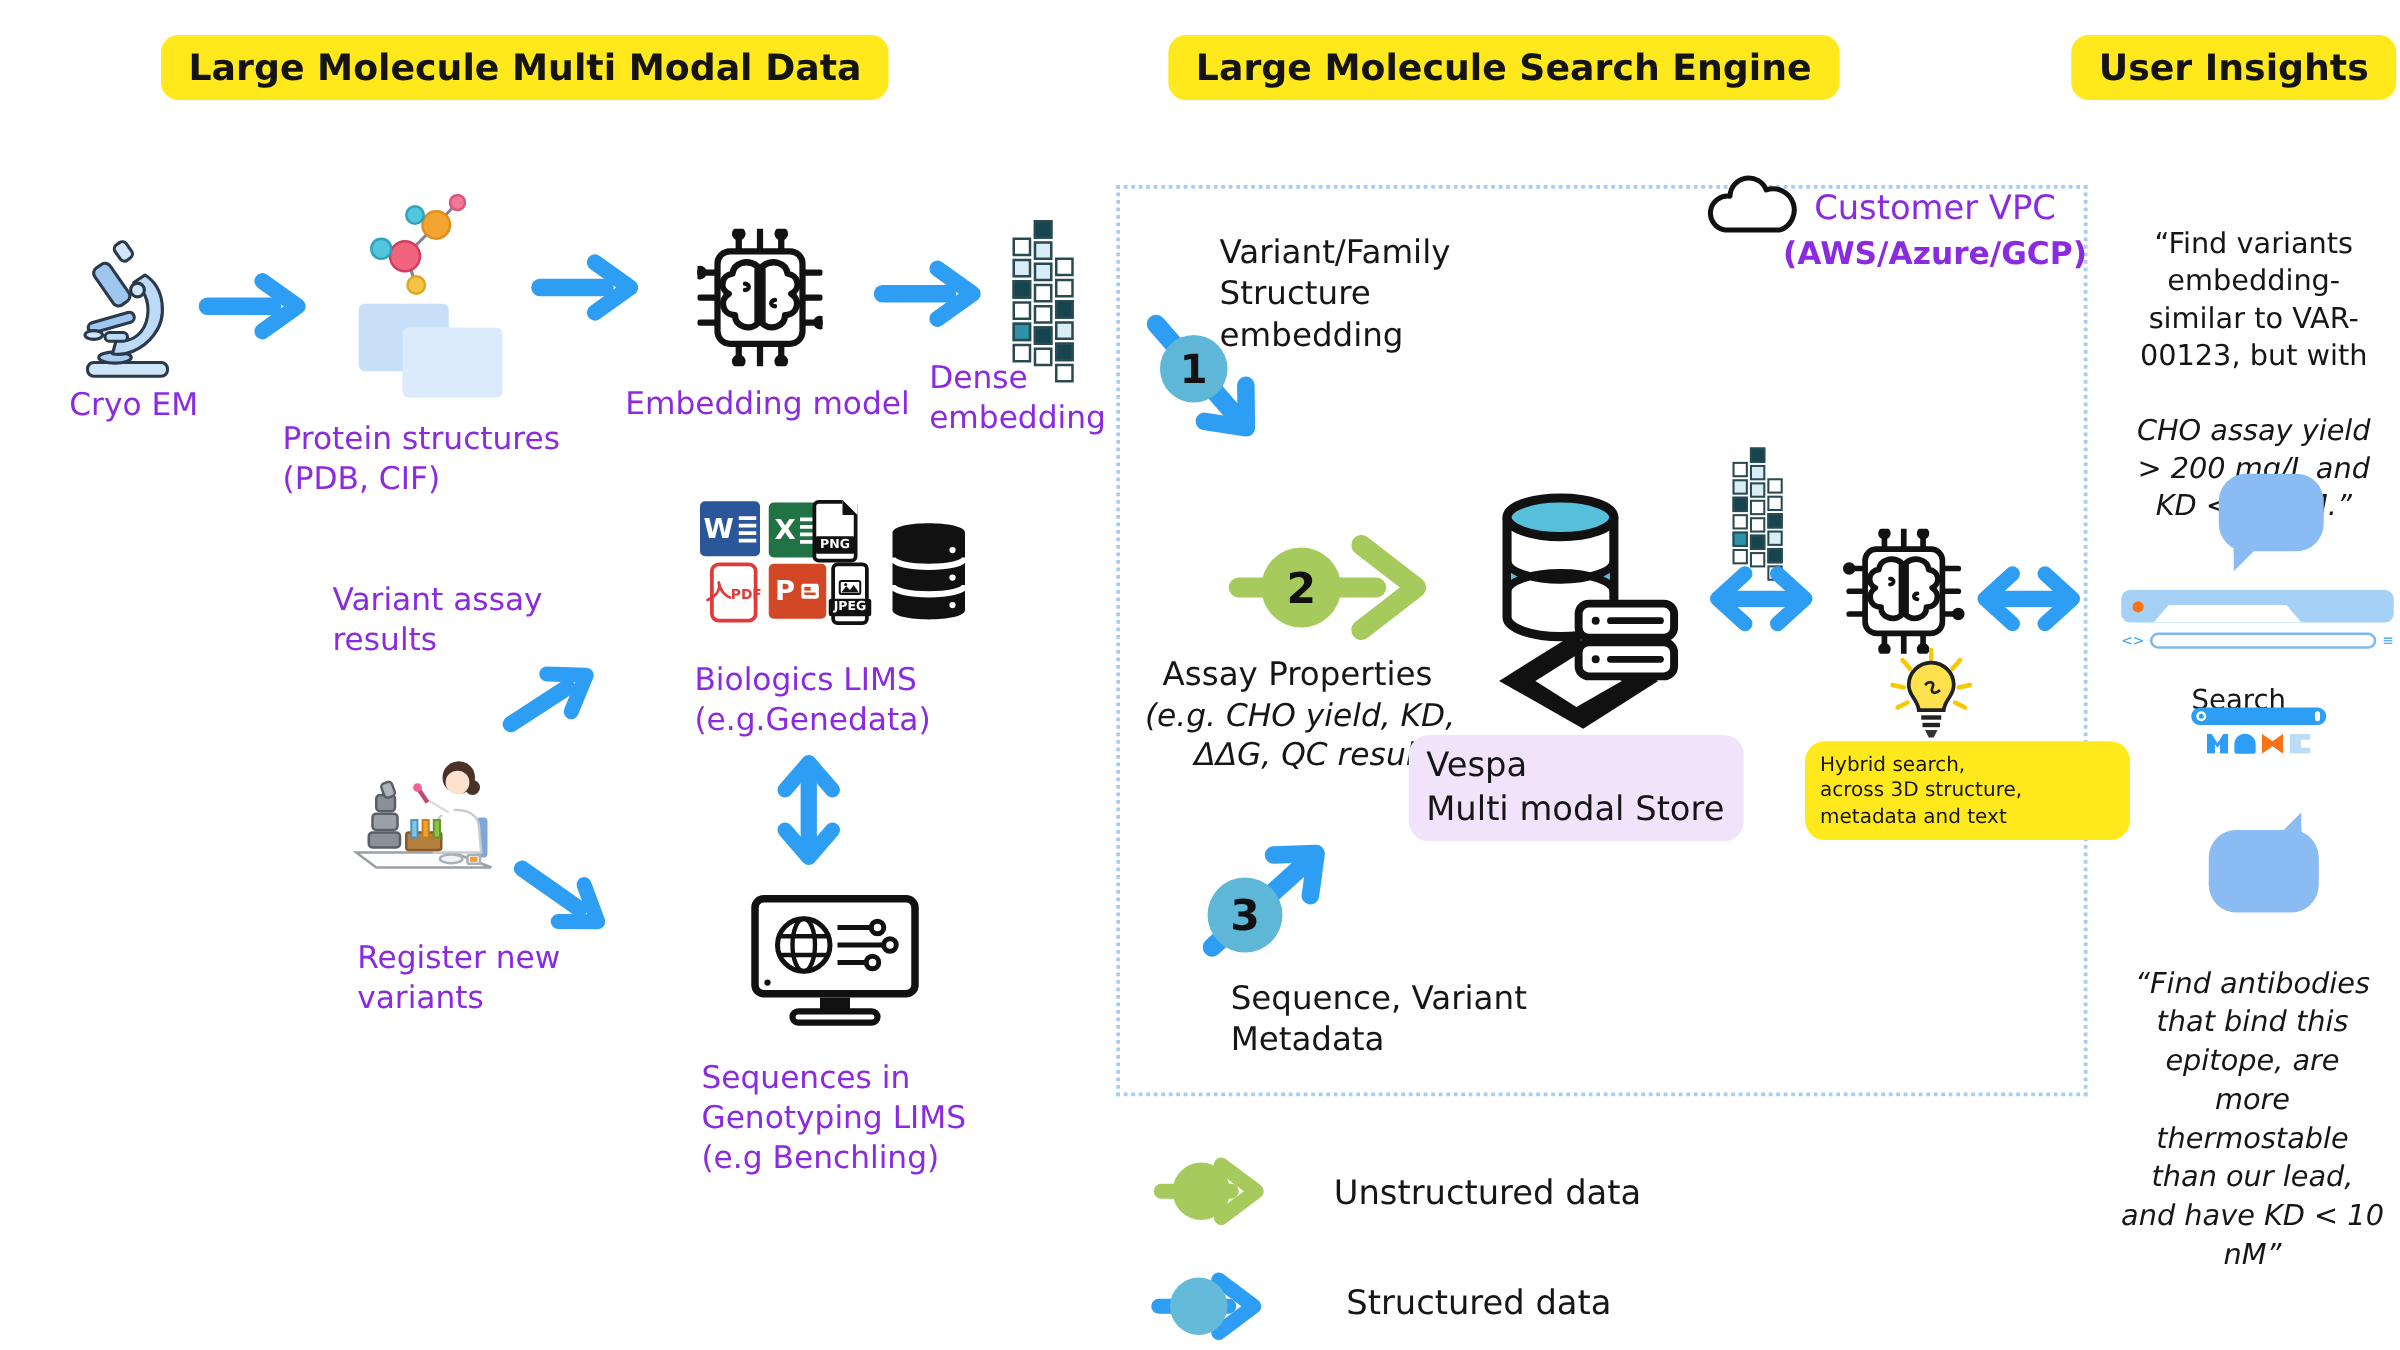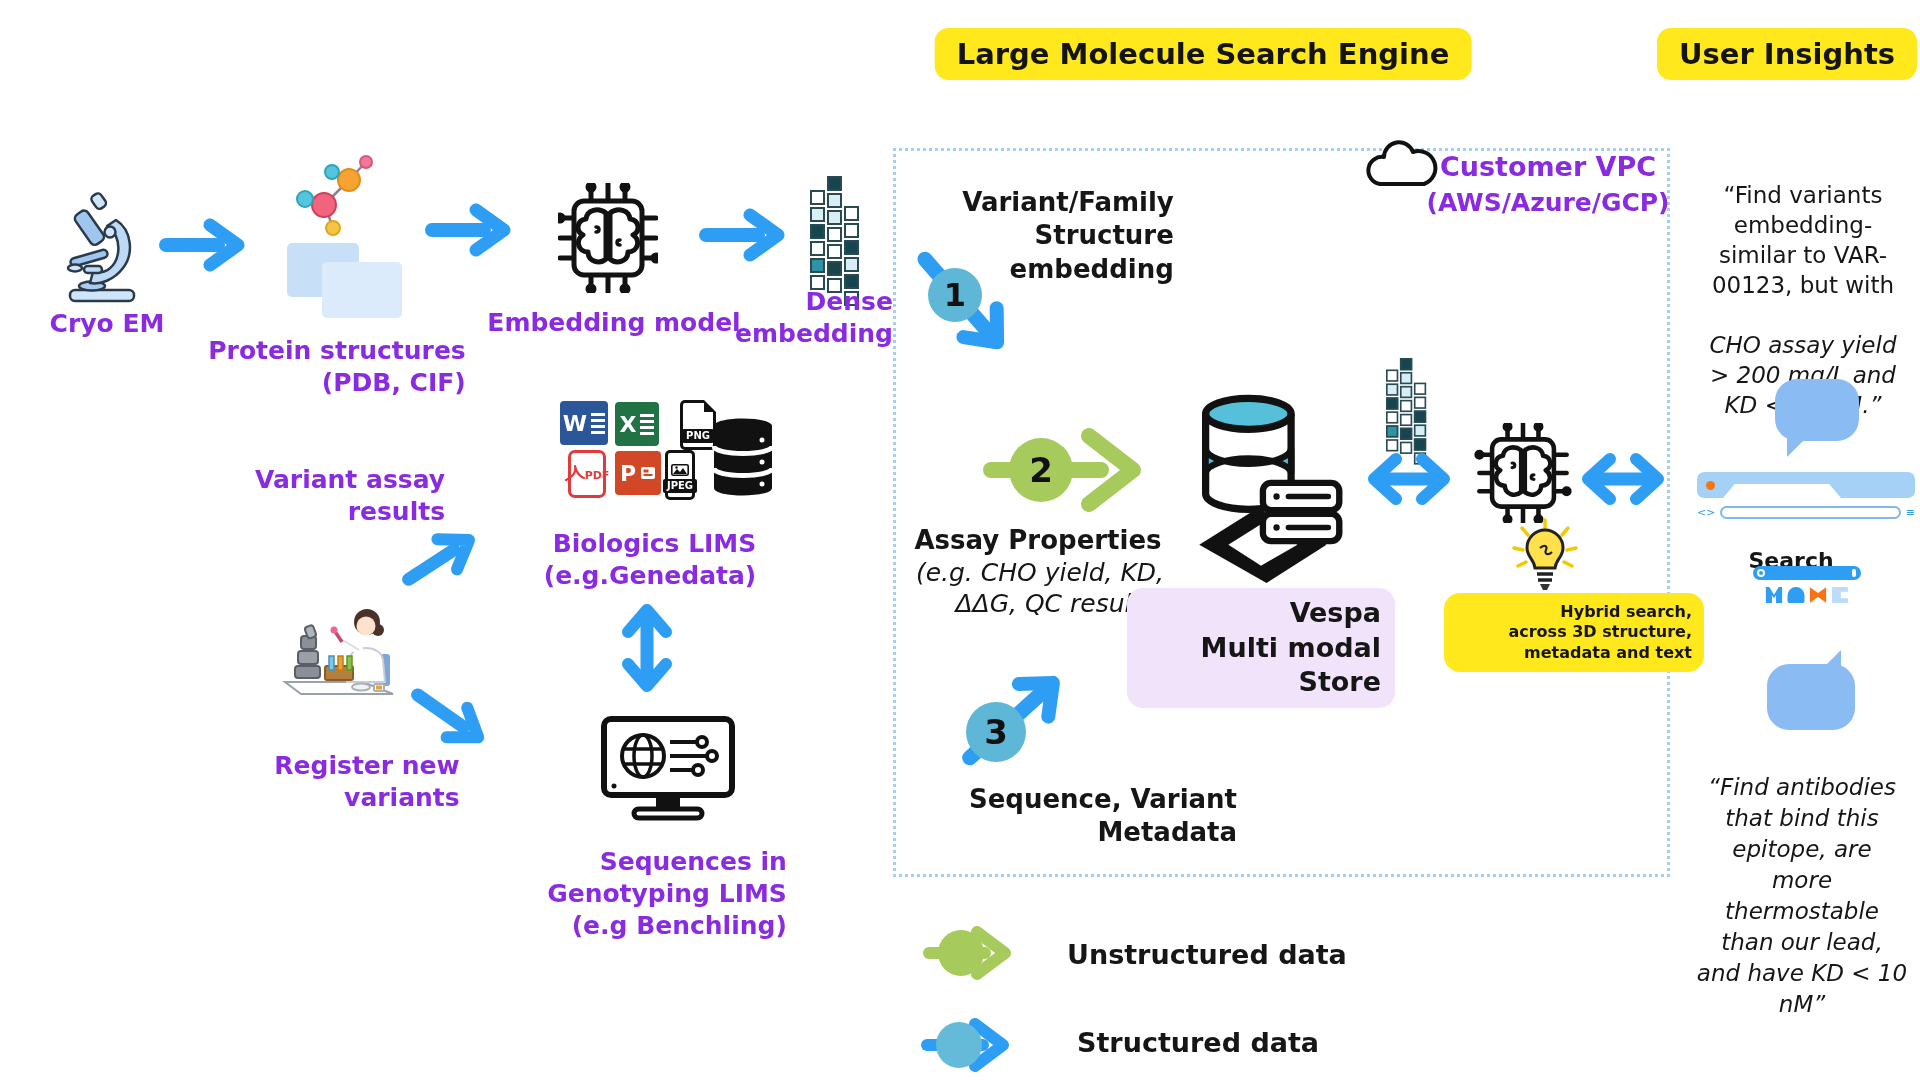--- a/index.html
+++ b/index.html
@@ -2,21 +2,21 @@
 <html><head>
 <meta charset="utf-8">
 <style>
   * { margin:0; padding:0; box-sizing:border-box; }
   html,body { background:#ffffff; }
   body { font-family:"DejaVu Sans", sans-serif; }
   .canvas { position:relative; width:1920px; height:1080px; background:#fff; overflow:hidden; }
   .abs { position:absolute; }
   .ctr { transform:translateX(-50%); }
   .pre { white-space:pre-line; }
-  .lbl { font-weight:700; text-align:right; line-height:1.28; }
+  .lbl { font-weight:400; text-align:left; line-height:1.28; }
   .purple { color:#8A2BE2; }
   .black { color:#161616; }
   .hl-yellow { background:#FFE81C; border-radius:14px; padding:9px 22px; font-weight:700; color:#141414; font-size:29px; white-space:nowrap; }
   svg { overflow:visible; display:block; }
 
   
   .dgrid { display:flex; gap:2px; }
   .dgrid .col { display:flex; flex-direction:column; gap:2px; }
   .cell { width:15px; height:15px; border:2px solid #2A4A52; }
   .c-w{background:#fff}.c-lb{background:#D8EDF5}.c-dt{background:#16444F}.c-mt{background:#2F93A8}
@@ -98,20 +98,21 @@
           <rect x="16" y="18" width="68" height="74" rx="10" fill="#fff"></rect>
           <path d="M48 30 C40 24 29 27 28 36 C19 37 17 48 25 52 C17 57 20 69 30 69 C30 78 41 82 48 76 Z" fill="#fff" stroke-linejoin="round"></path>
           <path d="M52 30 C60 24 71 27 72 36 C81 37 83 48 75 52 C83 57 80 69 70 69 C70 78 59 82 52 76 Z" fill="#fff" stroke-linejoin="round"></path>
           <path d="M38 44 C42 44 42 49 38 49" stroke-width="3.5"></path>
           <path d="M62 57 C58 57 58 62 62 62" stroke-width="3.5"></path>
         </g>
       </symbol>
     </defs>
   </svg>
 
+  <div class="abs ctr hl-yellow" style="left:420px;top:28px">Large Molecule Multi Modal Data</div>
   <div class="abs ctr hl-yellow" style="left:1203px;top:28px">Large Molecule Search Engine</div>
   <div class="abs ctr hl-yellow" style="left:1787px;top:28px">User Insights</div>
 
   <svg class="abs" style="left:60px;top:188px" width="90" height="118" viewBox="0 0 90 118">
     <g stroke="#2B3A4A" stroke-width="2.5" stroke-linecap="round" stroke-linejoin="round">
       <rect x="10" y="102" width="64" height="11" rx="5" fill="#CFE6FA"></rect>
       <ellipse cx="32" cy="98" rx="13" ry="4.5" fill="#A9CDF0"></ellipse>
       <path d="M56 32 C72 42 74 66 63 80 C54 92 40 97 30 95 L33 84 C46 87 56 78 58 65 C60 52 54 42 47 38 Z" fill="#BCD9F6"></path>
       <rect x="22" y="22" width="15" height="36" rx="5" transform="rotate(-35 29 40)" fill="#9FC6EE"></rect>
       <rect x="33" y="6" width="11" height="15" rx="4" transform="rotate(-35 38 13)" fill="#CFE6FA"></rect>
@@ -249,21 +250,21 @@
     </div>
     <div class="ficon f-excel" style="left:55px;top:4px;width:44px;height:44px">
       <span class="f-letter">X</span>
       <span class="doclines">
           <i></i>
           <i></i>
           <i></i>
           <i></i>
         </span>
     </div>
-    <div class="ficon f-doc" style="left:120px;top:2px;width:36px;height:50px">
+    <div class="ficon f-doc" style="left:90px;top:2px;width:36px;height:50px">
       <span class="fold"></span>
       <span class="band">PNG</span>
     </div>
     <svg class="abs" style="left:150px;top:14px" width="66" height="90" viewBox="0 0 66 90">
       <path d="M4 14 C4 4 62 4 62 14 L62 76 C62 86 4 86 4 76 Z" fill="#111"></path>
       <path d="M4 34 C4 44 62 44 62 34" fill="none" stroke="#fff" stroke-width="5"></path>
       <path d="M4 56 C4 66 62 66 62 56" fill="none" stroke="#fff" stroke-width="5"></path>
       <circle cx="52" cy="28" r="2.5" fill="#fff"></circle>
         <circle cx="52" cy="50" r="2.5" fill="#fff"></circle>
         <circle cx="52" cy="72" r="2.5" fill="#fff"></circle>

